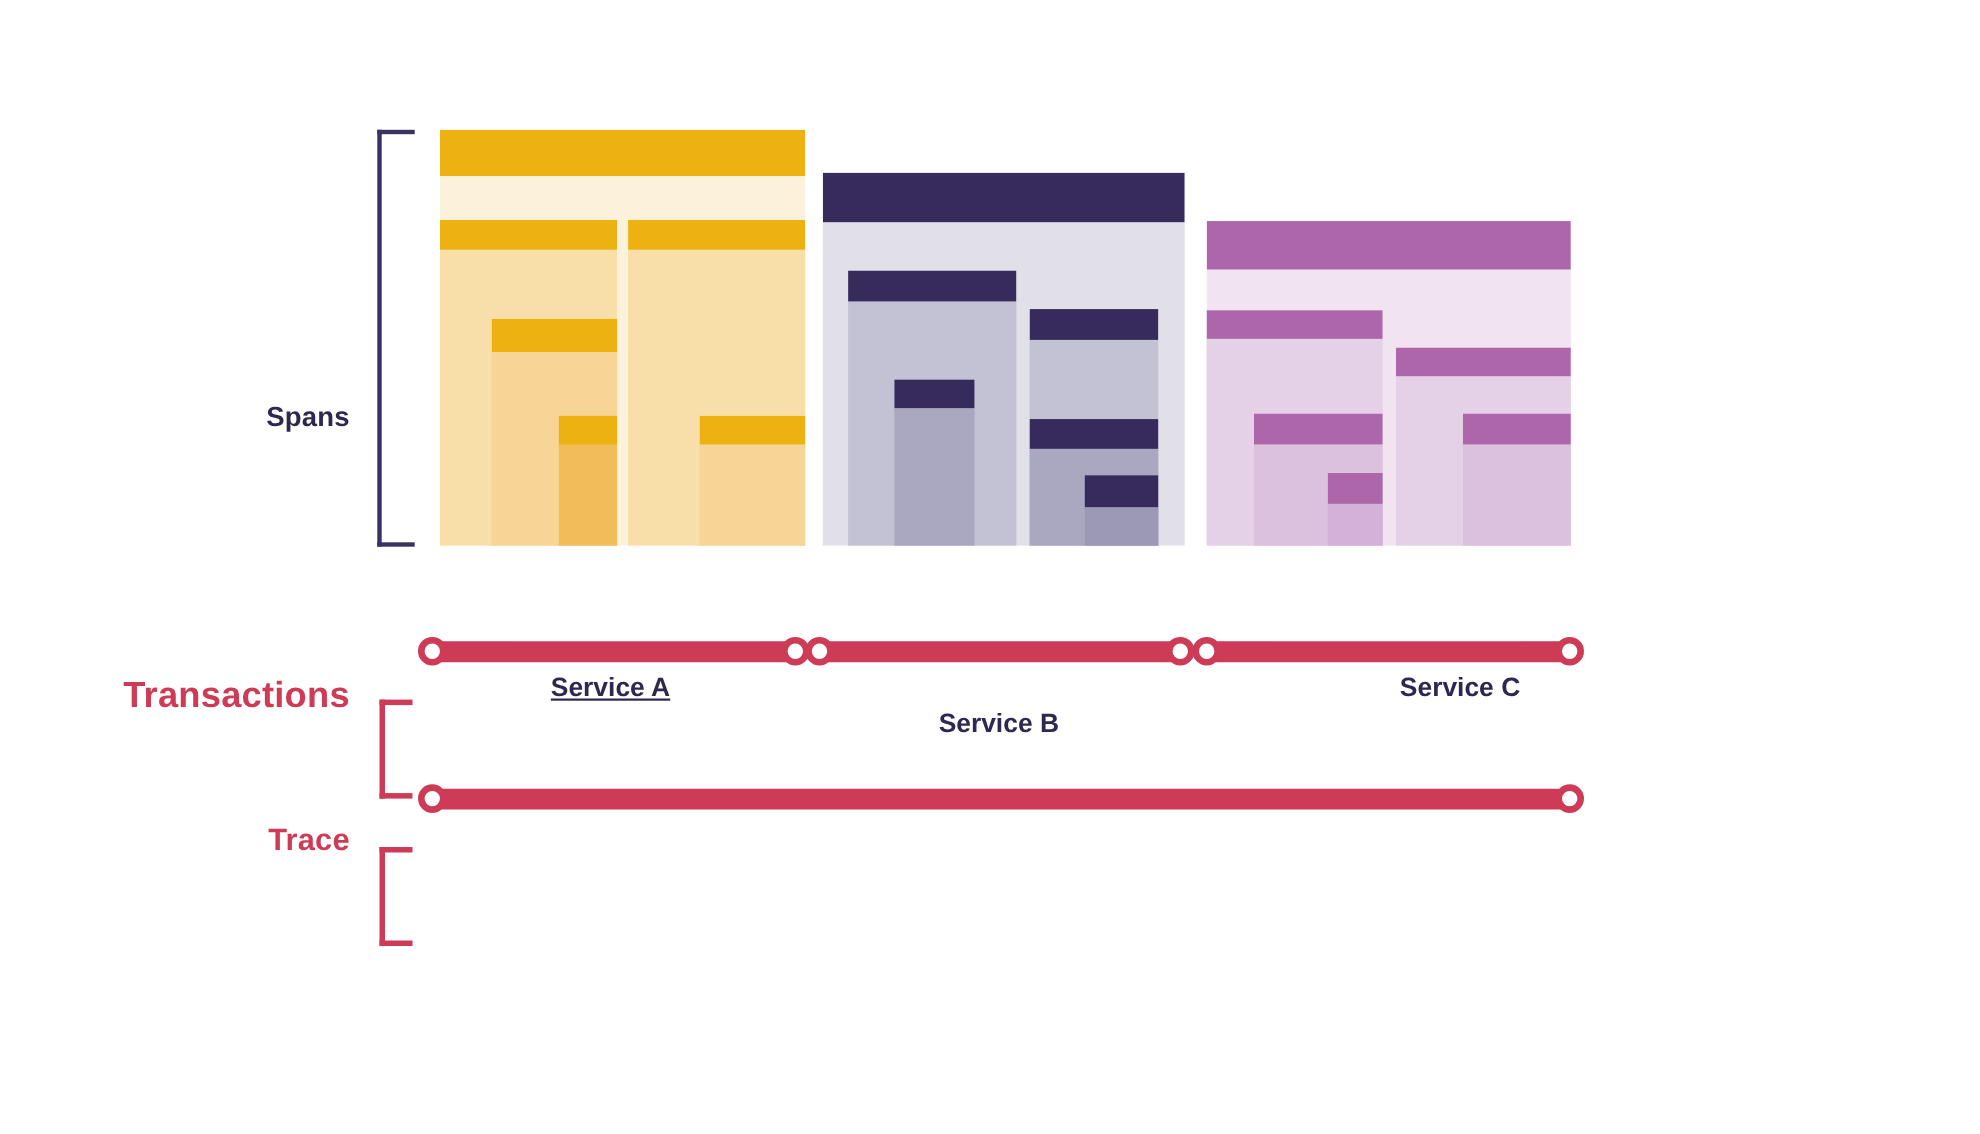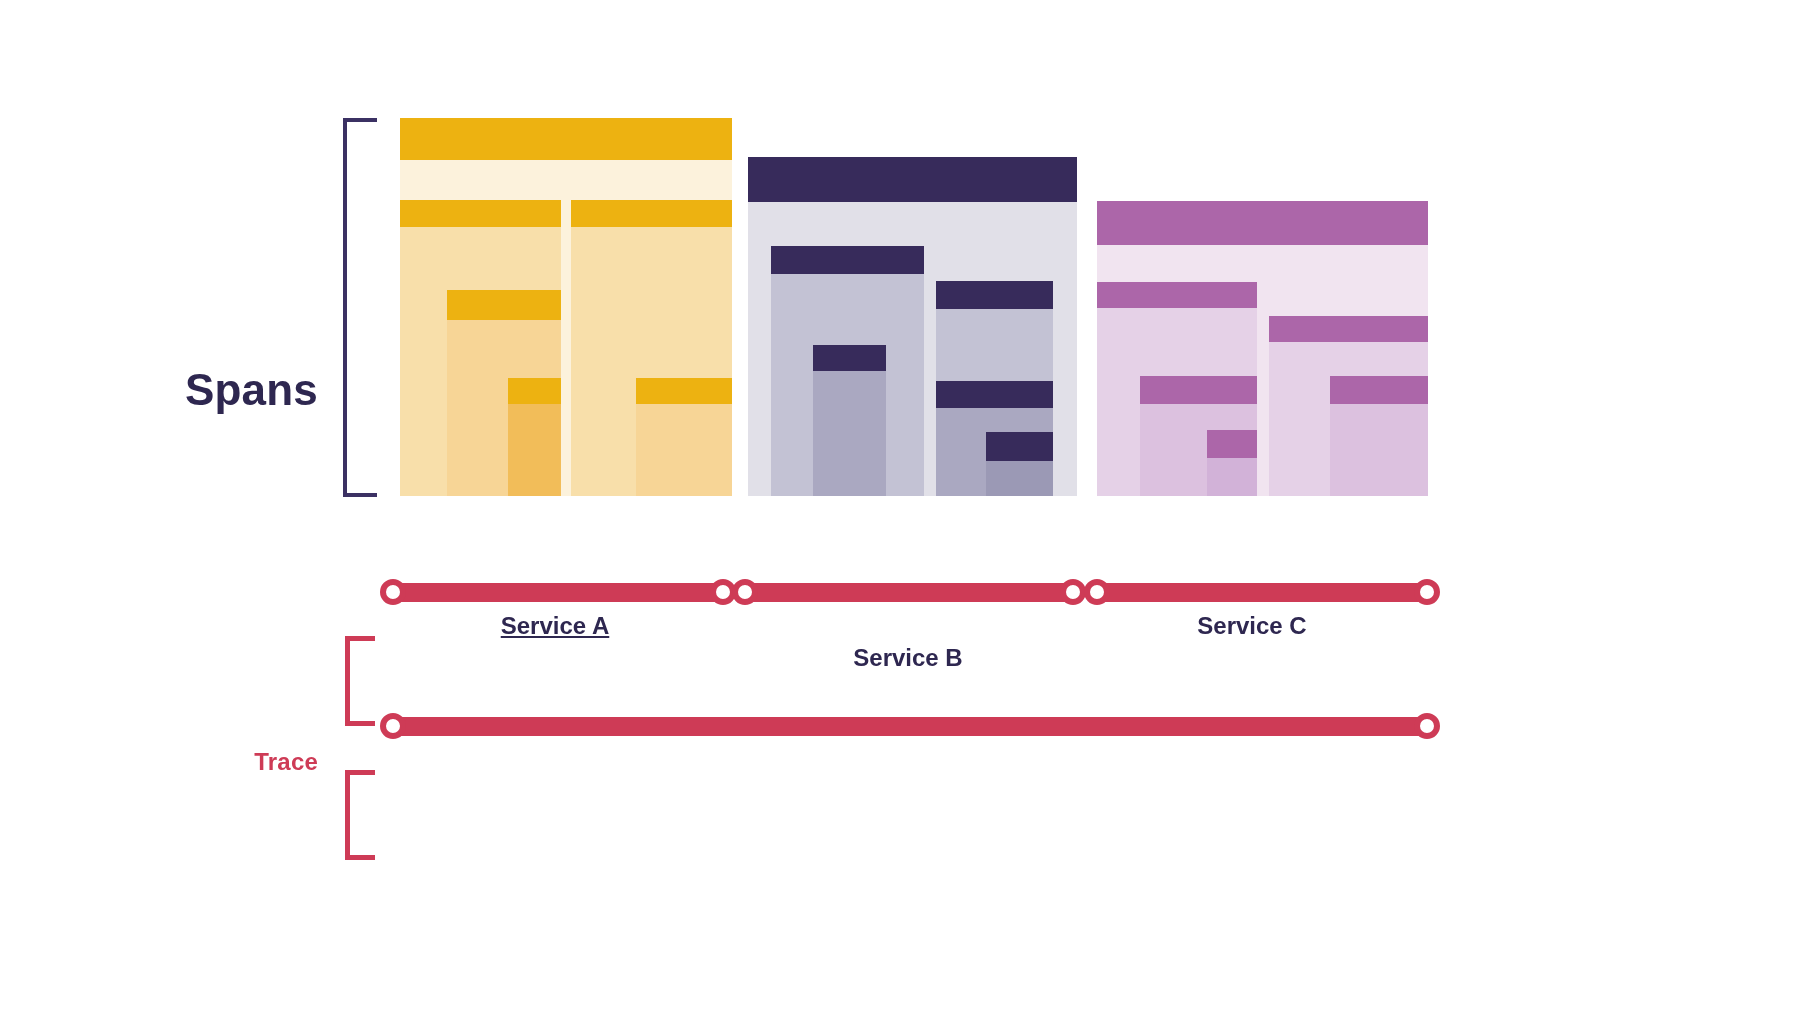--- a/index.html
+++ b/index.html
@@ -1,22 +1,22 @@
 <!DOCTYPE html>
 <html><head>
 <meta charset="utf-8">
 <style>
   html,body{margin:0;padding:0;background:#ffffff;}
   body{width:1800px;height:1031px;font-family:"Liberation Sans",sans-serif;overflow:hidden;}
   #stage{position:relative;width:1800px;height:1031px;background:#fff;}
 
   .lbl{position:absolute;font-weight:bold;white-space:nowrap;letter-spacing:.2px;}
-  .lbl-spans{font-size:44px;color:#2E2750;right:1482px;top:365px;}
+  .lbl-spans{font-size:25px;color:#2E2750;right:1482px;top:365px;}
   .lbl-tx{font-size:33px;color:#CE3B56;right:1482px;top:613px;}
-  .lbl-trace{font-size:24px;color:#CE3B56;right:1482px;top:748px;}
+  .lbl-trace{font-size:28px;color:#CE3B56;right:1482px;top:748px;}
 
   .svc-lbl{position:absolute;font-size:24px;font-weight:bold;color:#2E2750;text-align:center;top:612px;}
 
   
   .bracket{position:absolute;border-style:solid;border-right:none;box-sizing:border-box;}
   .bracket-spans{left:343px;top:118px;width:34px;height:379px;border-width:4px;border-color:#3B3163;}
   .bracket-tx{left:345px;top:636px;width:30px;height:90px;border-width:5px;border-color:#CE3B56;}
   .bracket-trace{left:345px;top:770px;width:30px;height:90px;border-width:5px;border-color:#CE3B56;}
 
   
@@ -96,22 +96,23 @@
           <div class="hdr" style="height: 26px; background: rgb(172, 102, 169);"></div>
         </div>
         <div class="box" style="left: 1330px; width: 98px; top: 376px; height: 120px; background: rgb(220, 193, 223);">
           <div class="hdr" style="height: 28px; background: rgb(172, 102, 169);"></div>
         </div>
       </div>
     </div>
 
   <div class="svc-lbl" style="left: 425px; width: 260px; text-decoration: underline;">Service A</div>
   <div class="svc-lbl" style="left: 778px; width: 260px; margin-top: 32px;">Service B</div>
-  <div class="svc-lbl" style="left: 1122px; width: 260px;">Service C</div>
+  <div class="svc-lbl" style="left: 1122px; width: 260px; text-align: right;">Service C</div>
 
+  <div class="lbl lbl-tx">Transactions</div>
   <div class="bracket bracket-tx"></div>
   <div id="tx-row" class="tl">
       <div class="tl-bar" style="left: 393px; top: 583px; width: 330px;"></div>
       <div class="tl-dot" style="left: 380px; top: 579px;"></div>
       <div class="tl-dot" style="left: 710px; top: 579px;"></div>
       <div class="tl-bar" style="left: 745px; top: 583px; width: 328px;"></div>
       <div class="tl-dot" style="left: 732px; top: 579px;"></div>
       <div class="tl-dot" style="left: 1060px; top: 579px;"></div>
       <div class="tl-bar" style="left: 1097px; top: 583px; width: 330px;"></div>
       <div class="tl-dot" style="left: 1084px; top: 579px;"></div>

